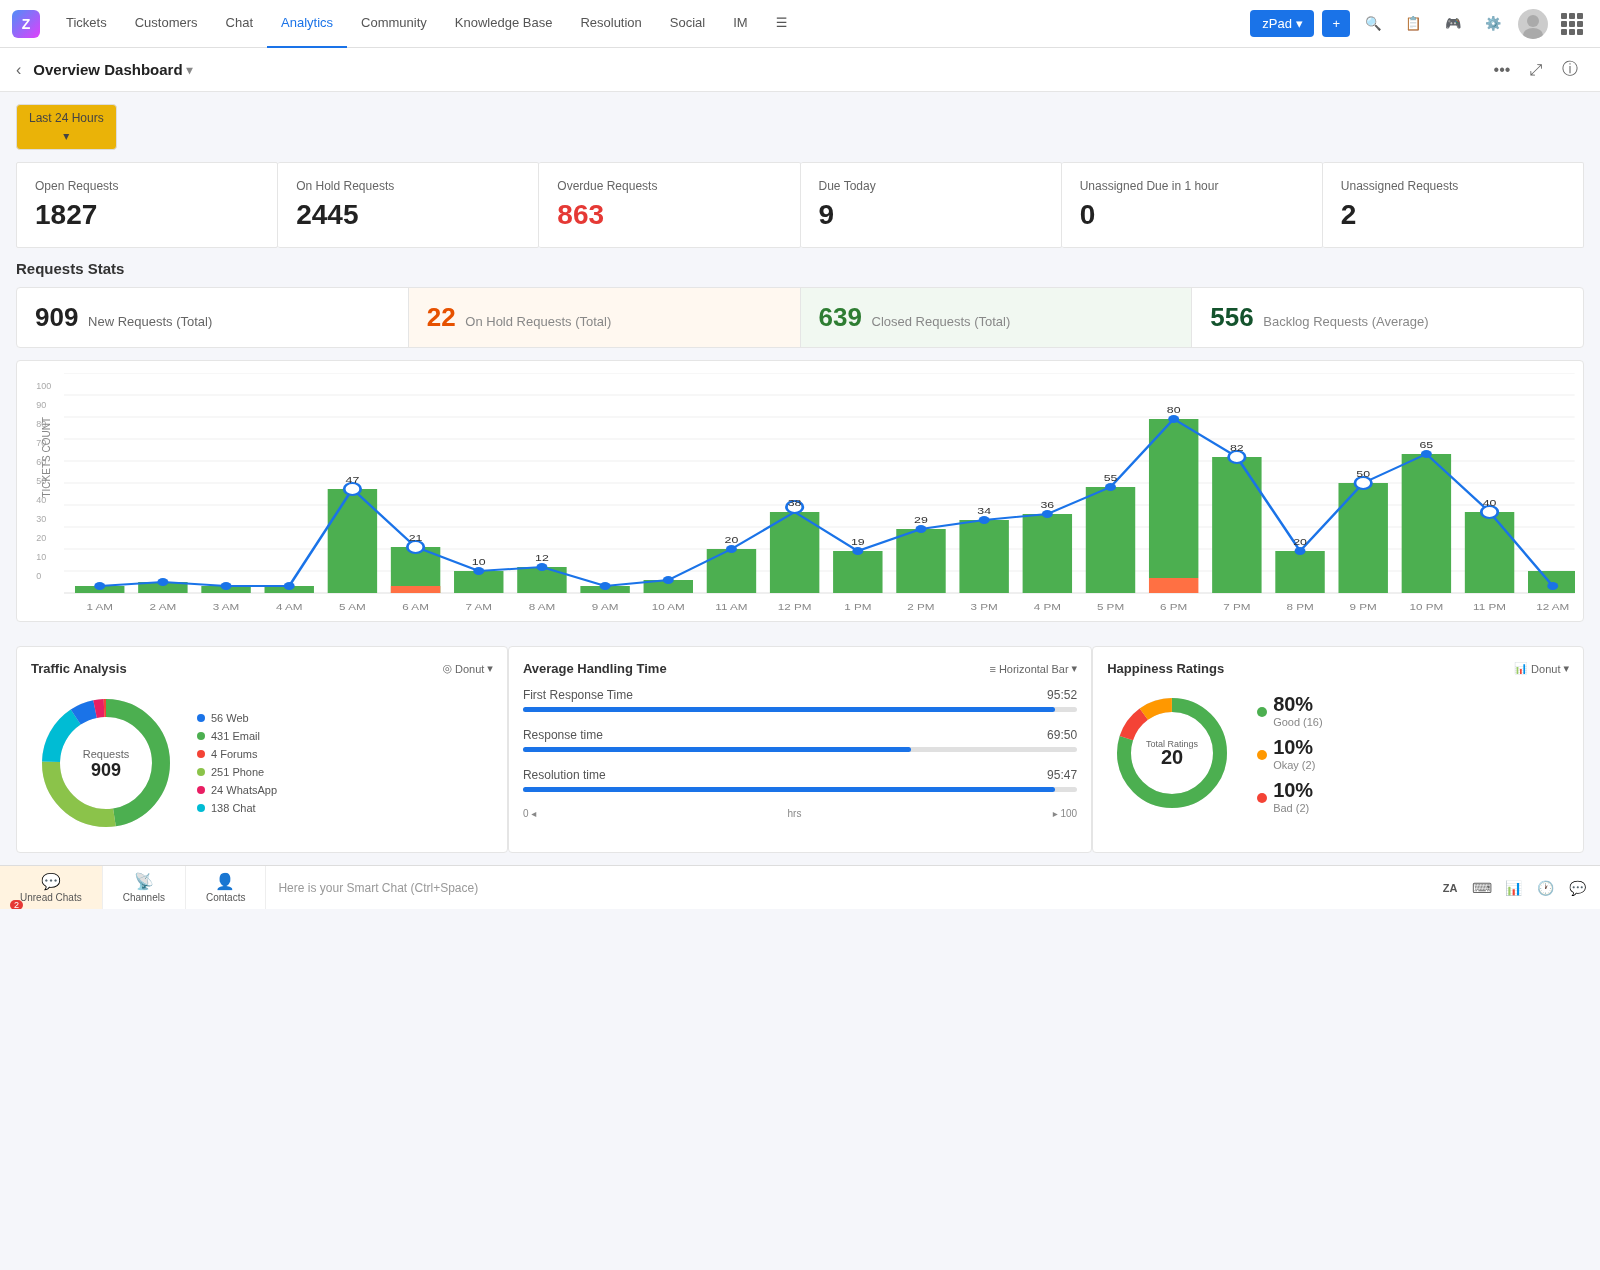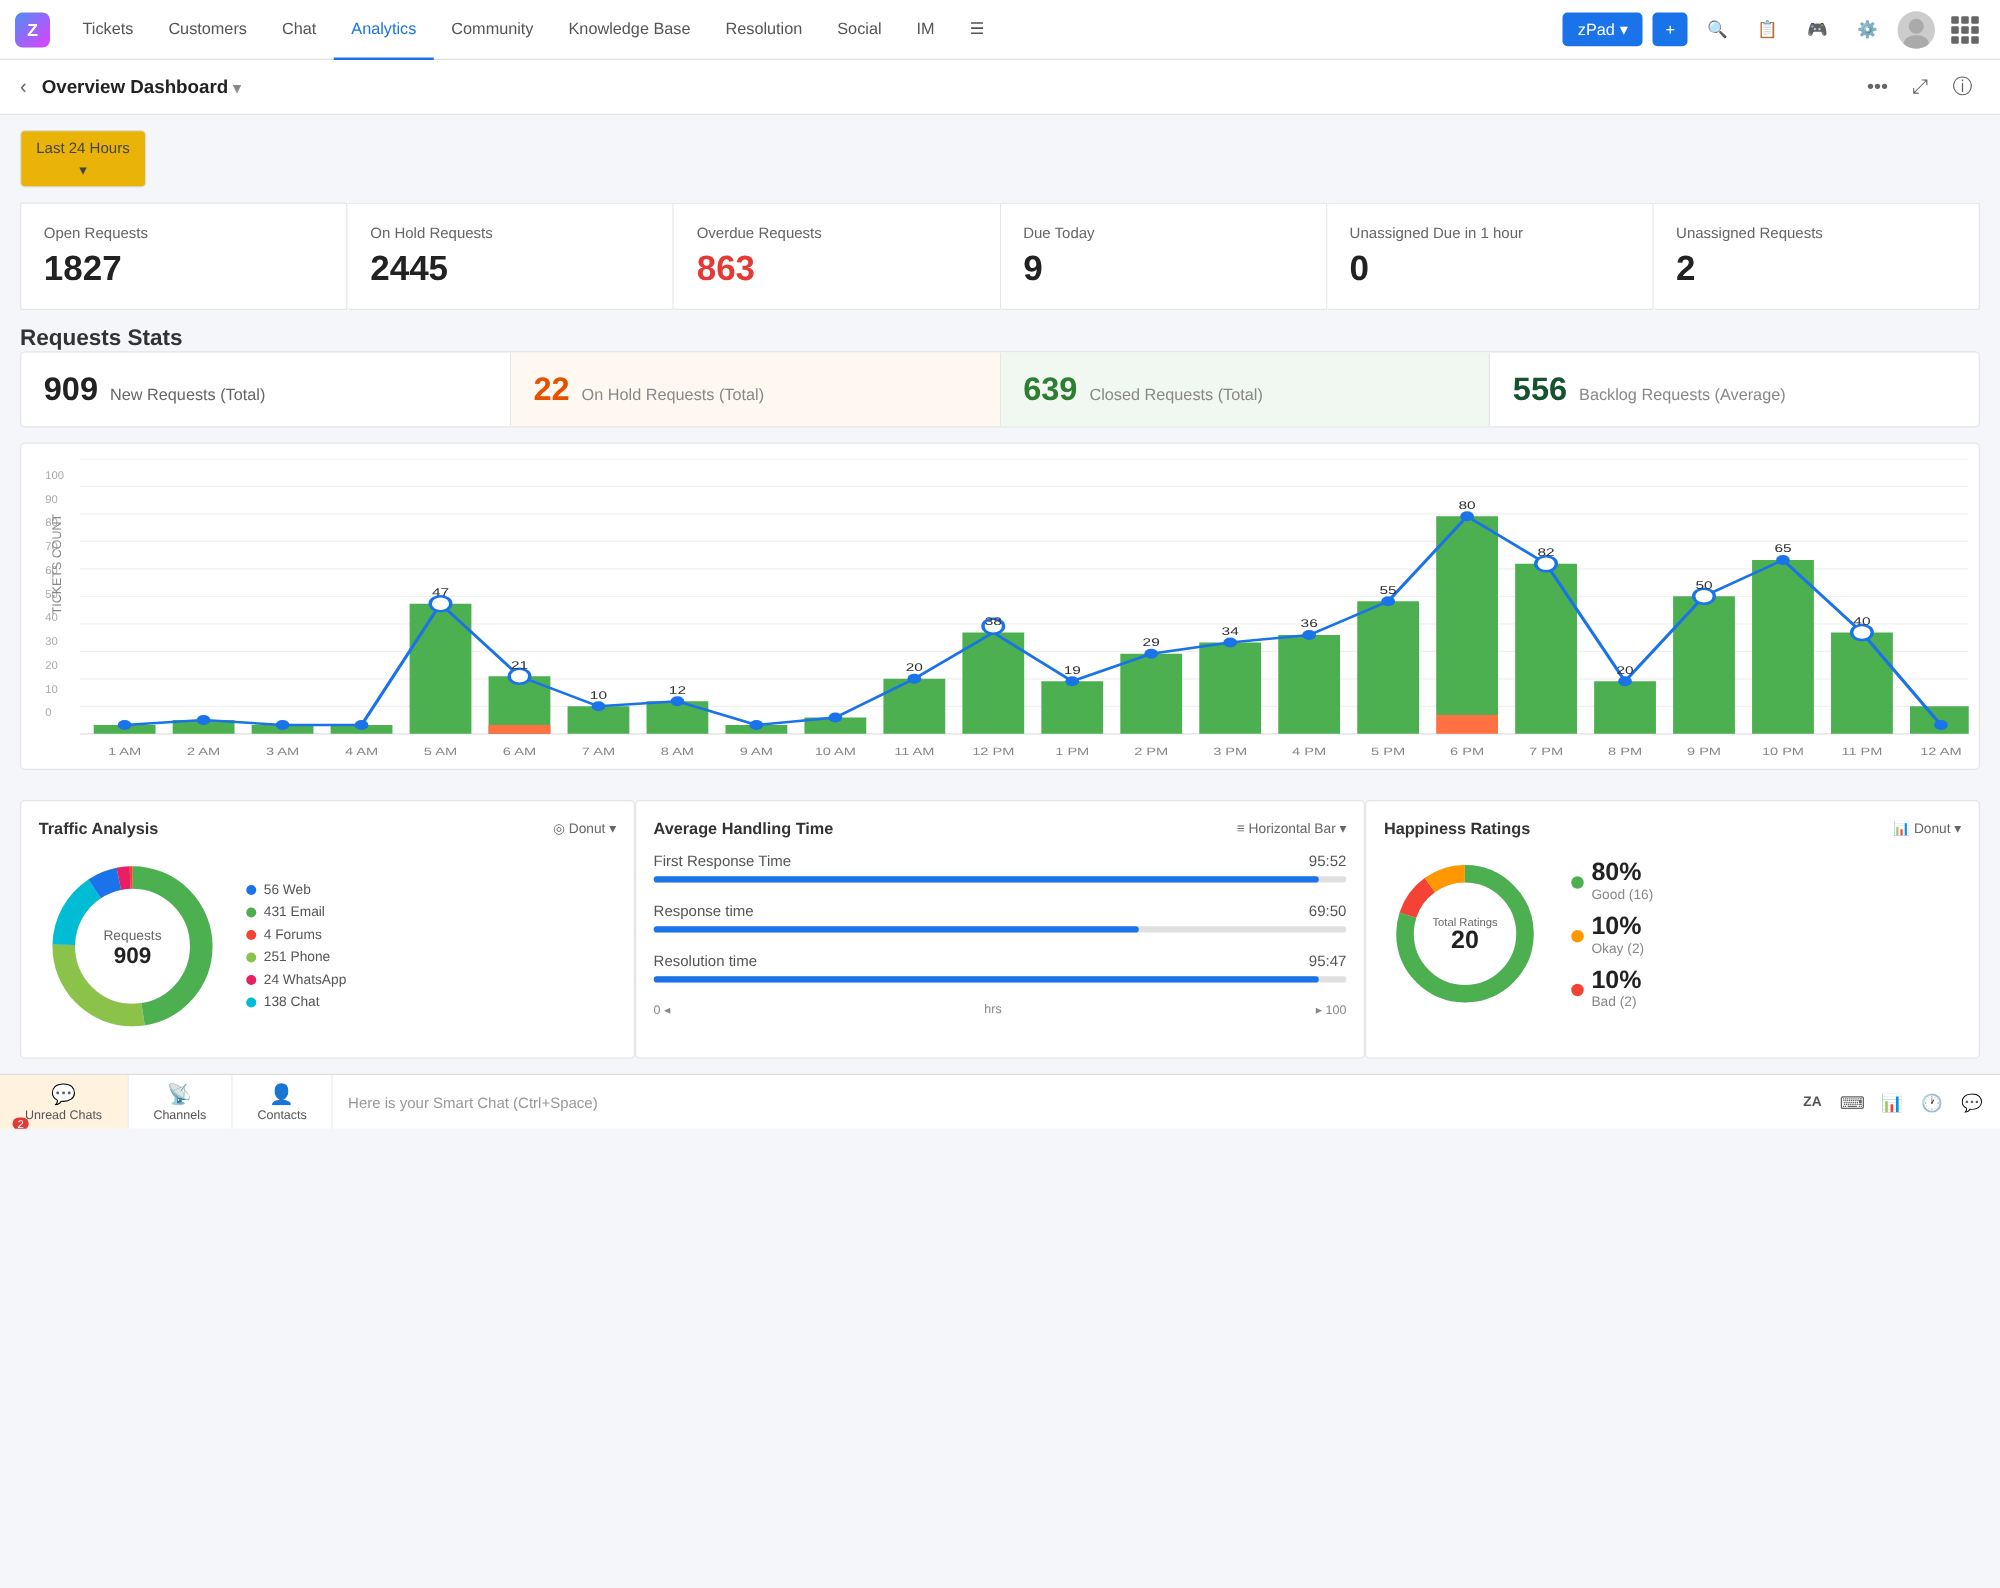--- a/index.html
+++ b/index.html
@@ -33,21 +33,21 @@
     
     .stat-cards { display: flex; gap: 0; padding: 0 16px 12px; }
     .stat-card { background: #fff; border: 1px solid #e5e5e5; flex: 1; padding: 16px 18px; border-radius: 2px; }
     .stat-card + .stat-card { border-left: none; }
     .stat-label { font-size: 12px; color: #666; margin-bottom: 6px; }
     .stat-value { font-size: 28px; font-weight: 700; color: #222; }
     .stat-value.red { color: #e53935; }
 
     
     .section { padding: 0 16px 12px; }
-    .section-title { font-size: 18px; font-weight: 600; color: #333; }
+    .section-title { font-size: 15px; font-weight: 600; color: #333; margin-bottom: 10px; }
     .req-summary { display: flex; gap: 0; margin-bottom: 12px; background: #fff; border: 1px solid #e5e5e5; border-radius: 4px; overflow: hidden; }
     .req-sum-item { flex: 1; padding: 14px 18px; }
     .req-sum-item.bordered { border-right: 1px solid #e5e5e5; }
     .req-sum-item.orange-bg { background: #fff8f0; }
     .req-sum-item.green-bg { background: #f1f8f1; }
     .req-num { font-size: 26px; font-weight: 800; color: #222; }
     .req-num.orange { color: #e65100; }
     .req-num.green { color: #2e7d32; }
     .req-label { font-size: 12px; color: #666; }
     .req-num-inline { font-size: 26px; font-weight: 800; color: #14532d; margin-right: 6px; }

